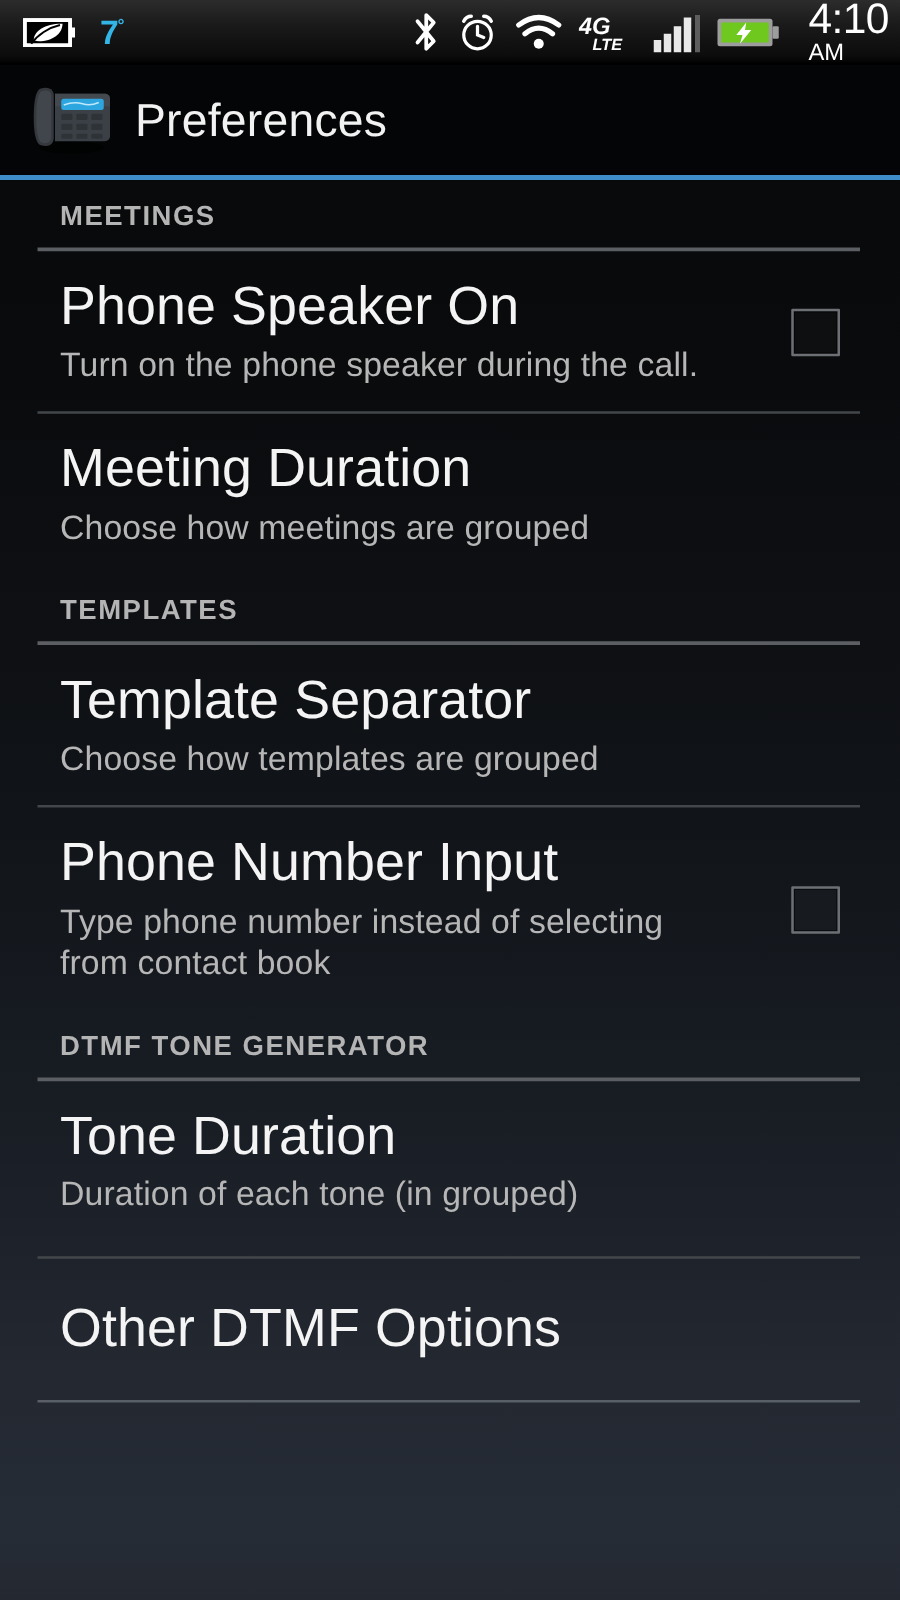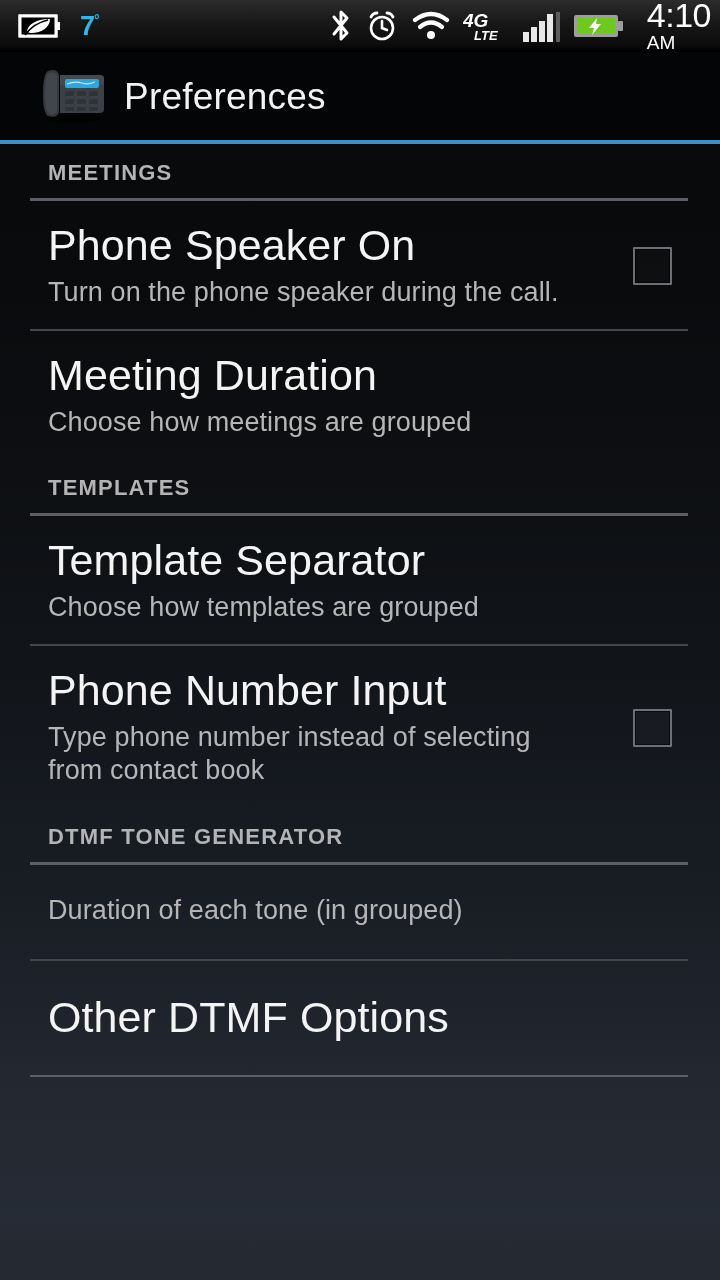--- a/index.html
+++ b/index.html
@@ -45,21 +45,21 @@
     color:#fff; font-size:34px; font-weight:normal; line-height:1;
     letter-spacing:-0.5px;
   }
   #clock-ampm { color:#fff; font-size:19px; margin-left:5px; letter-spacing:0; }
   .clockwrap { display:flex; align-items:baseline; margin-left:4px;flex-direction:column; }
 
   
   #actionbar {
     position:absolute; left:0; top:52px; width:720px; height:88px;
     background:#040506;
-    display:flex; align-items:center; padding-left:40px;
+    display:flex; align-items:center; padding-left:24px;
   }
   #phone-app-icon { width:66px; height:58px; flex:0 0 auto; }
   #page-title {
     color:#f2f2f2; font-size:37px; font-weight:normal;
     margin-left:18px; letter-spacing:0.2px; line-height:1;
   }
   #actionbar-accent {
     position:absolute; left:0; top:140px; width:720px; height:4px;
     background:#3d8ec9;
   }
@@ -264,20 +264,21 @@
       </div>
     </div>
 
     <div class="section-header">
       <span class="section-header-label">DTMF TONE GENERATOR</span>
     </div>
     <div class="divider"></div>
 
     <div class="pref-item">
       <div class="pref-text">
+        <span class="pref-title">Tone Duration</span>
         <span class="pref-summary">Duration of each tone (in grouped)</span>
       </div>
       <div class="pref-widget"></div>
     </div>
     <div class="item-divider" style="margin-top:12px;"></div>
 
     <div class="pref-item" style="padding-top:34px;padding-bottom:34px;">
       <div class="pref-text">
         <span class="pref-title">Other DTMF Options</span>
       </div>

